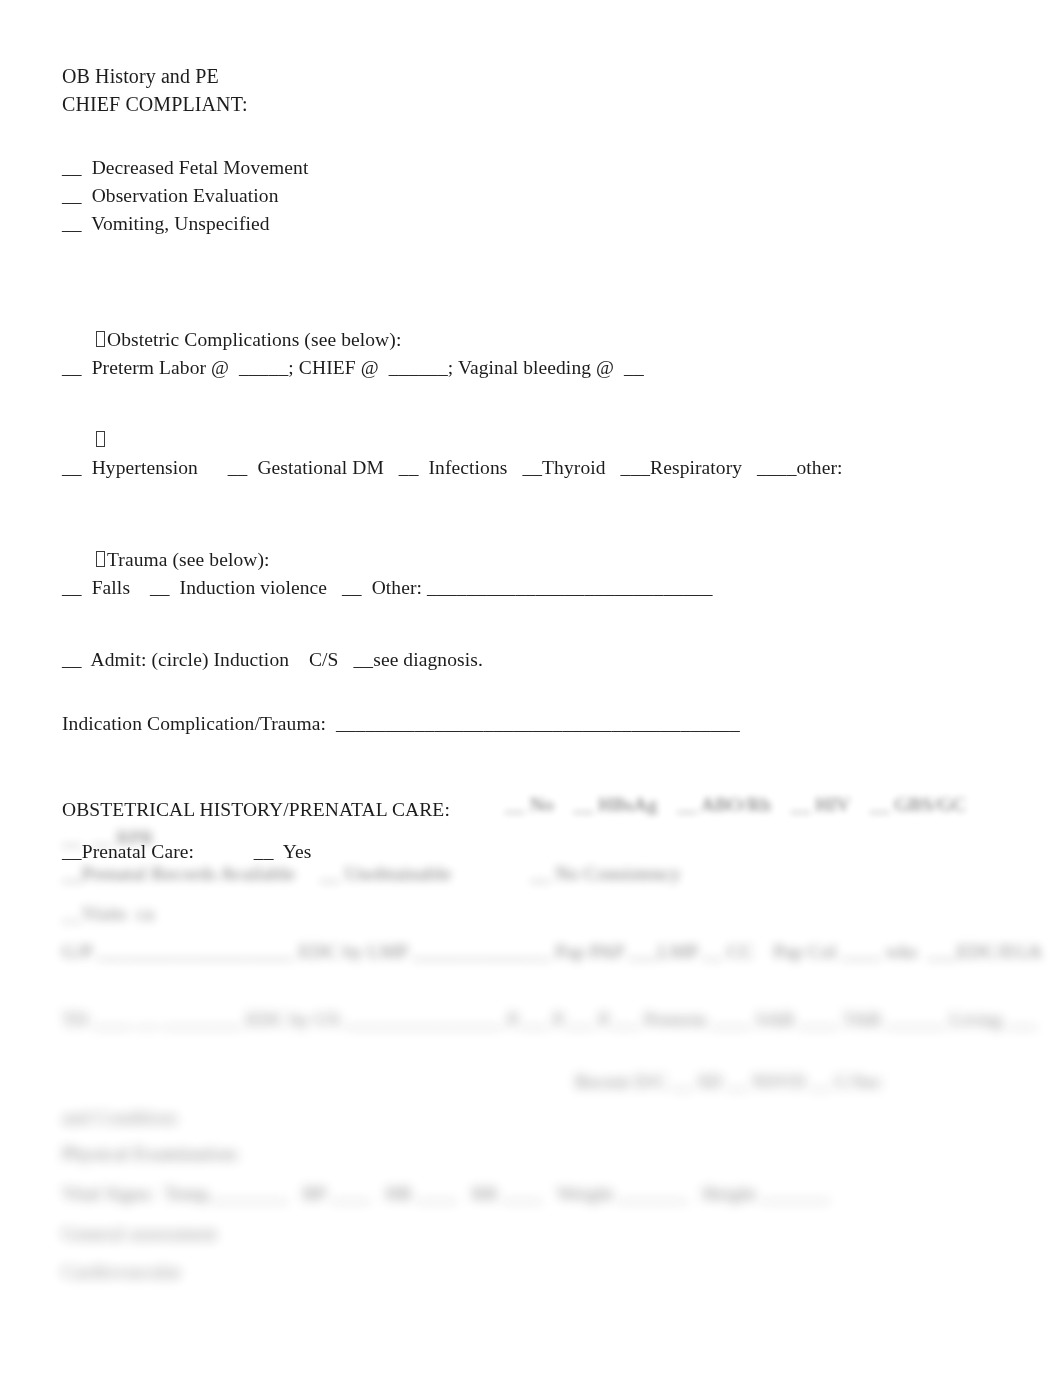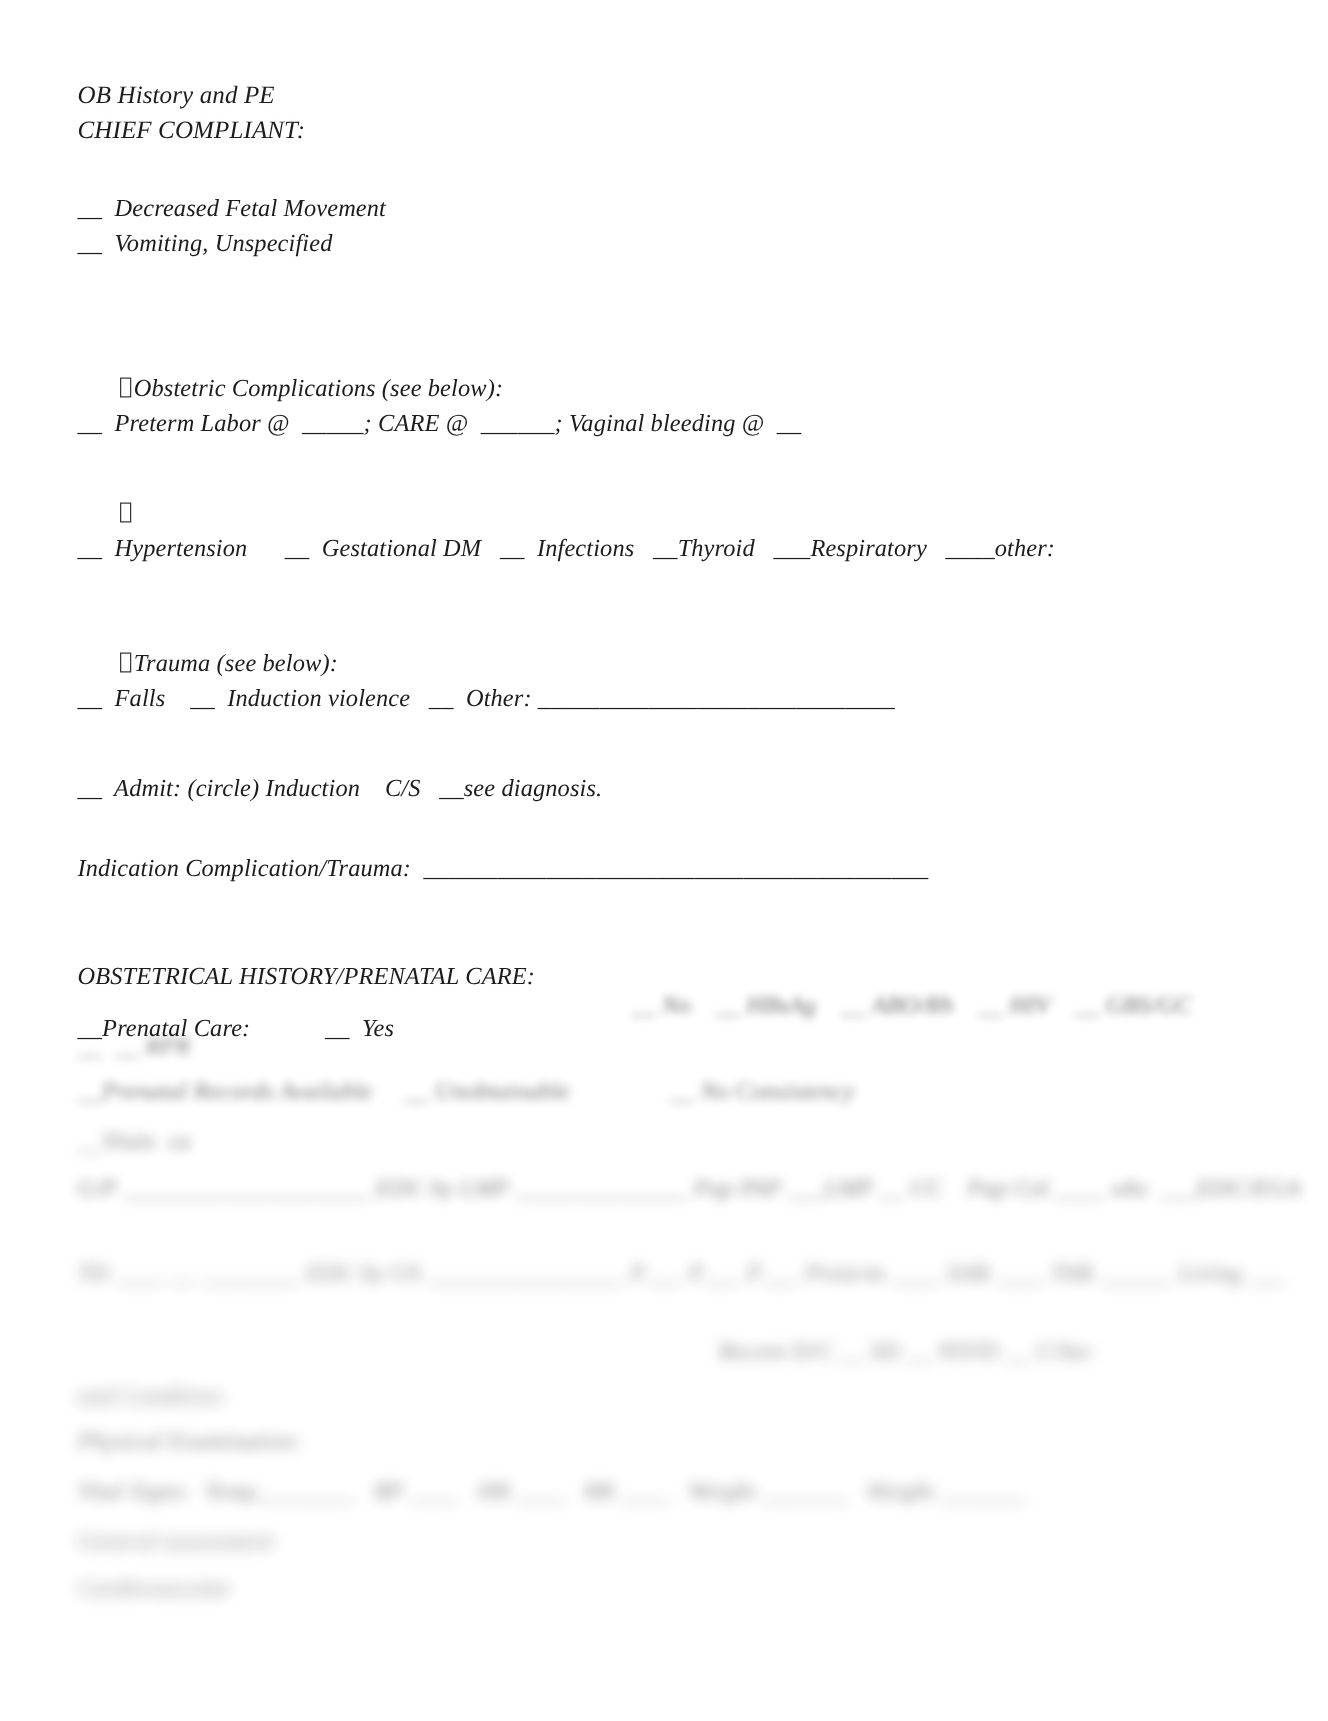--- a/index.html
+++ b/index.html
@@ -22,21 +22,20 @@
     left: 62px;
     top: 62px;
     width: 940px;
   }
   .ln {
     font-size: 19.5px;
     line-height: 28px;
     white-space: pre-wrap;
     color: #1c1c1c;
     letter-spacing: 0.1px;
-    font-style: italic;
   }
   .gap-sm { height: 14px; }
   .gap-md { height: 28px; }
   .gap-lg { height: 36px; }
   .gap-xl { height: 44px; }
   .indent { padding-left: 34px; }
   .tofu {
     display: inline-block;
     width: 7px;
     height: 14px;
@@ -63,29 +62,30 @@
   <div class="doc">
 
     <div class="titleblock">
       <div class="ln soft-head">OB History and PE</div>
       <div class="ln soft-head">CHIEF COMPLIANT:</div>
     </div>
 
     <div class="gap-lg"></div>
 
     <div class="ln">__  Decreased Fetal Movement</div>
+    <div class="ln">__  Observation Evaluation</div>
     <div class="ln">__  Vomiting, Unspecified</div>
 
     <div class="gap-xl"></div>
 
 
     <div class="gap-xl"></div>
 
     <div class="ln indent"><span class="tofu"></span><span>Obstetric Complications (see below):</span></div>
-    <div class="ln">__  Preterm Labor @  _____; CARE @  ______; Vaginal bleeding @  __</div>
+    <div class="ln">__  Preterm Labor @  _____; CHIEF @  ______; Vaginal bleeding @  __</div>
 
     <div class="gap-xl"></div>
 
     <div class="ln indent"><span class="tofu"></span></div>
     <div class="ln">__  Hypertension      __  Gestational DM   __  Infections   __Thyroid   ___Respiratory   ____other:</div>
 
     <div class="gap-lg"></div>
     <div class="gap-md"></div>
 
     <div class="ln indent"><span class="tofu"></span><span>Trauma (see below):</span></div>

